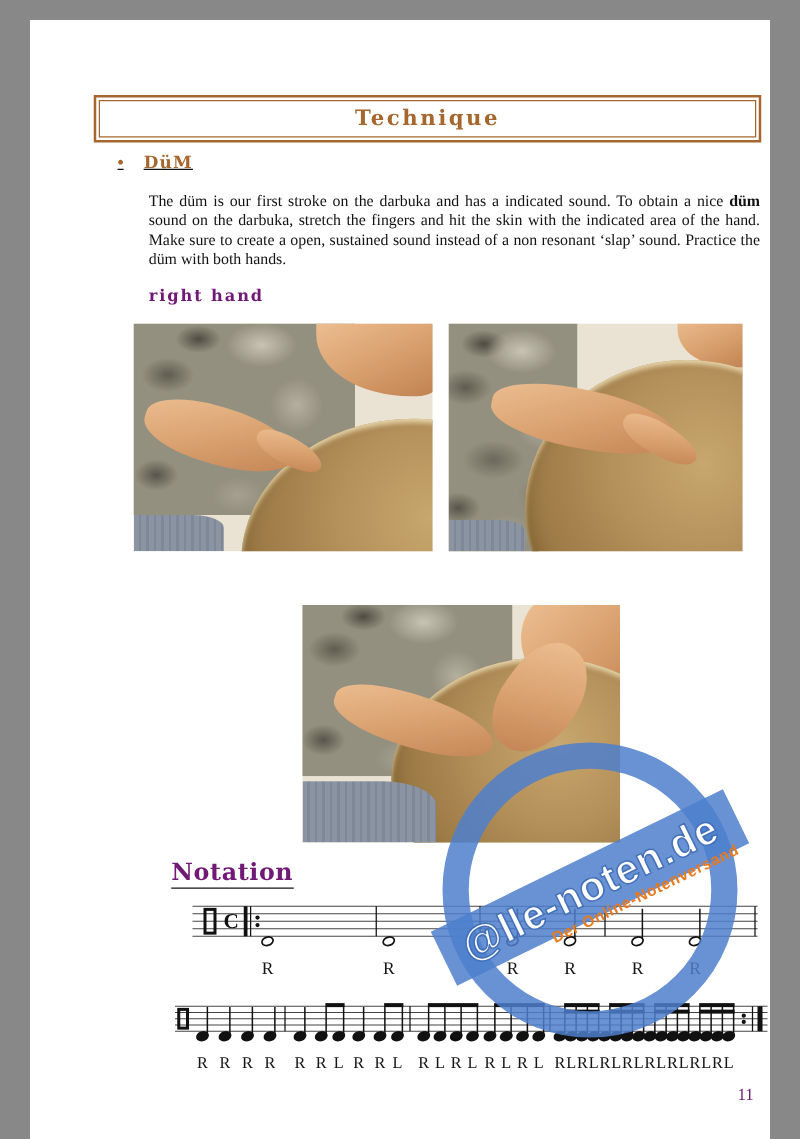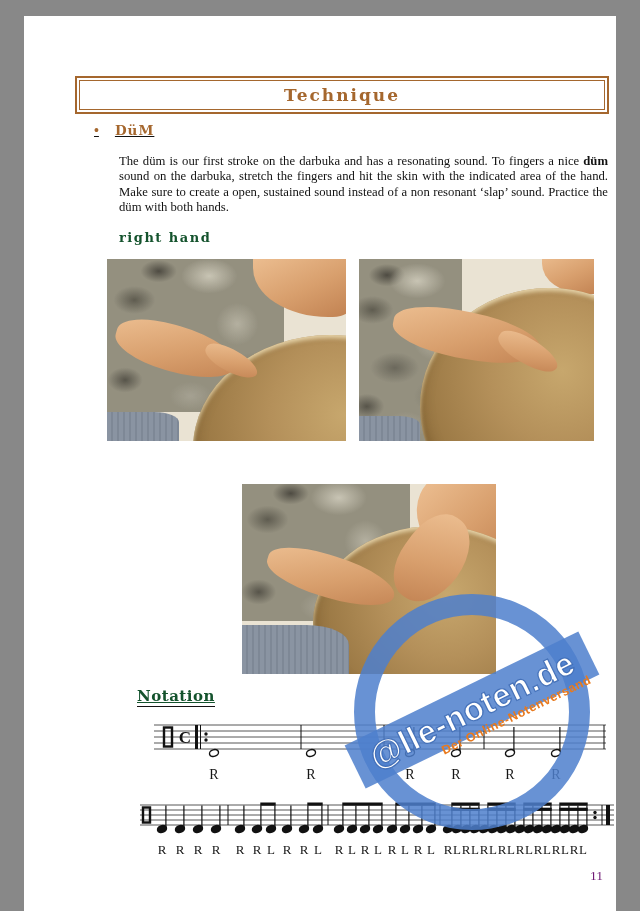--- a/index.html
+++ b/index.html
@@ -26,26 +26,26 @@
     letter-spacing:1px; color:#a5672e;
   }
   
   .intro{
     position:absolute; left:95px; top:138px; width:489px;
     font-size:12.7px; line-height:15.4px; text-align:justify; color:#121212;
   }
   
   .sec-label{
     position:absolute; font-family:"DejaVu Serif", serif; font-weight:700;
-    font-size:13px; letter-spacing:1.5px; color:#14532d;
+    font-size:13px; letter-spacing:1.5px; color:#701a75;
   }
   #lbl-right{ left:95px; top:214px; }
   #lbl-both{ left:95px; top:436px; }
-  #lbl-notation{ left:113px; top:671px; font-size:15px; letter-spacing:0.5px;
-    border-bottom:1.5px solid #141414; padding-bottom:1px;text-decoration:underline;}
+  #lbl-notation{ left:113px; top:671px; font-size:19px; letter-spacing:0.5px;
+    border-bottom:1.5px solid #141414; padding-bottom:1px;}
   
   .photo{ position:absolute; overflow:hidden; background:#eae3d3; z-index:1;}
   #photo1{ left:83px;  top:243px; width:239px; height:182px; }
   #photo2{ left:335px; top:243px; width:235px; height:182px; }
   #photo3{ left:218px; top:468px; width:254px; height:190px; }
   .photo > div{ position:absolute; }
   .shirt{
     background-color:#94907f;
     background-image:
       radial-gradient(ellipse 30px 20px at 20% 30%, #5f5c50 0%, rgba(95,92,80,0) 70%),
@@ -97,21 +97,21 @@
 <div id="page">
 
   <div class="title-box">
     <span class="t">Technique</span>
   </div>
 
   <div class="bullet-row">
     <span class="dot">•</span><span class="lbl">DüM</span>
   </div>
 
-  <div class="intro"><span>The düm is our first stroke on the darbuka and has a resonating sound. To fingers a nice </span><b>düm</b><span> sound on the darbuka, stretch the fingers and hit the skin with the indicated area of the hand. Make sure to create a open, sustained sound instead of a non resonant ‘slap’ sound. Practice the düm with both hands.</span></div>
+  <div class="intro"><span>The düm is our first stroke on the darbuka and has a indicated sound. To obtain a nice </span><b>düm</b><span> sound on the darbuka, stretch the fingers and hit the skin with the indicated area of the hand. Make sure to create a open, sustained sound instead of a non resonant ‘slap’ sound. Practice the düm with both hands.</span></div>
 
   <div id="lbl-right" class="sec-label">right hand</div>
 
   <div id="photo1" class="photo">
     <div class="shirt" style="left:-4%;top:-4%;width:78%;height:88%;border-radius:0 0 42% 0;"></div>
     <div class="skin" style="right:-3%;top:-4%;width:42%;height:36%;border-radius:0 0 20% 75%;"></div>
     <div class="drum" style="left:36%;top:42%;width:115%;height:125%;"></div>
     <div class="skin" style="left:3%;top:37%;width:52%;height:25%;transform:rotate(16deg);"></div>
     <div class="skin" style="left:40%;top:50%;width:24%;height:12%;transform:rotate(28deg);"></div>
     <div class="jeans" style="left:0;bottom:0;width:30%;height:16%;border-radius:0 35% 0 0;"></div>

